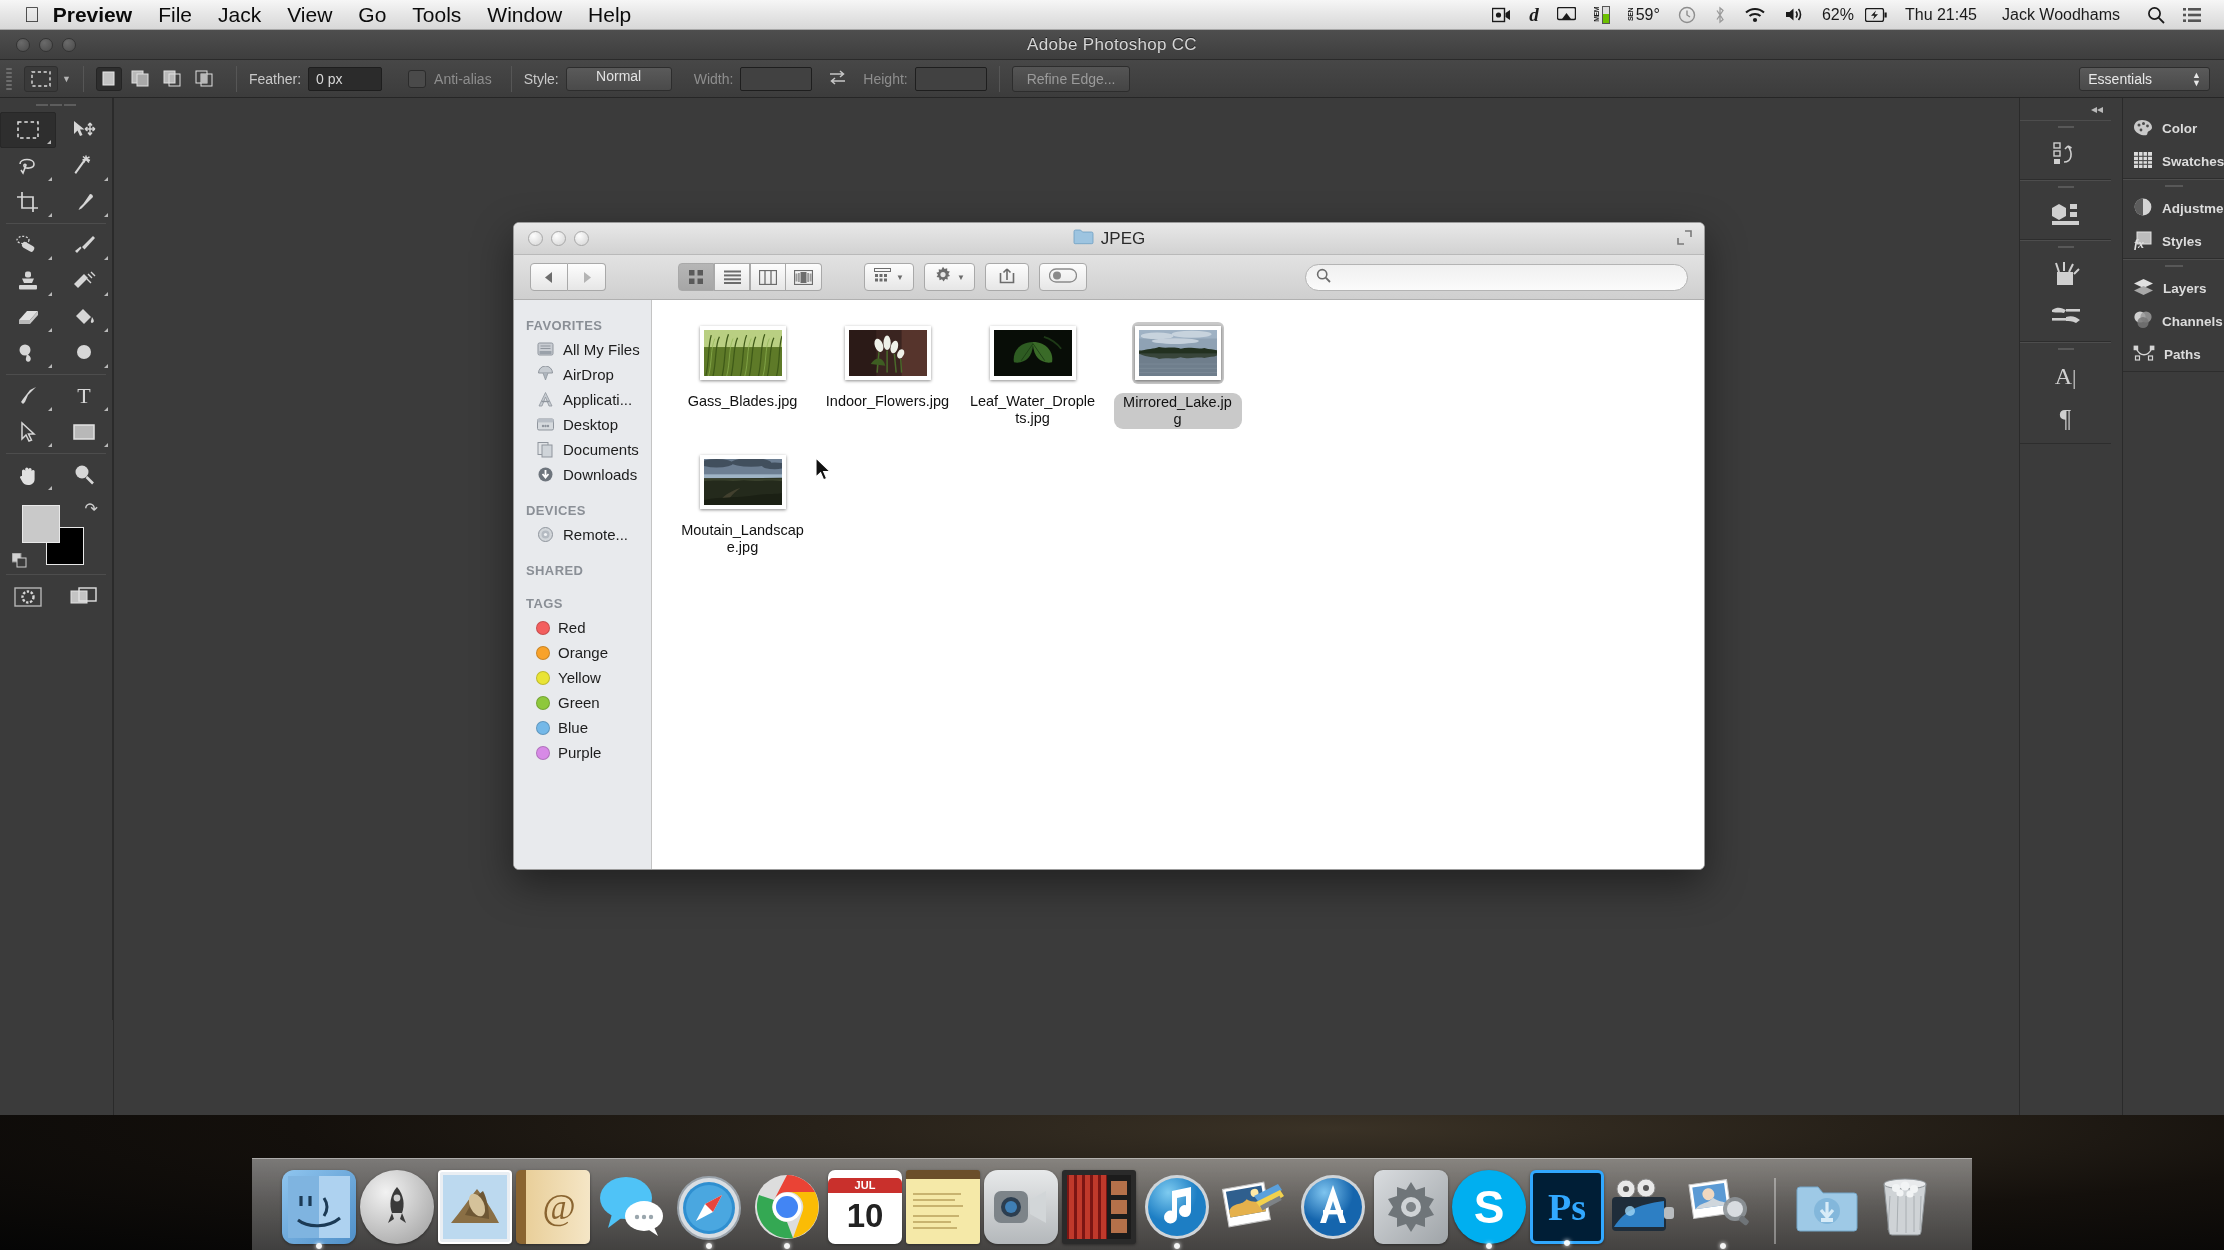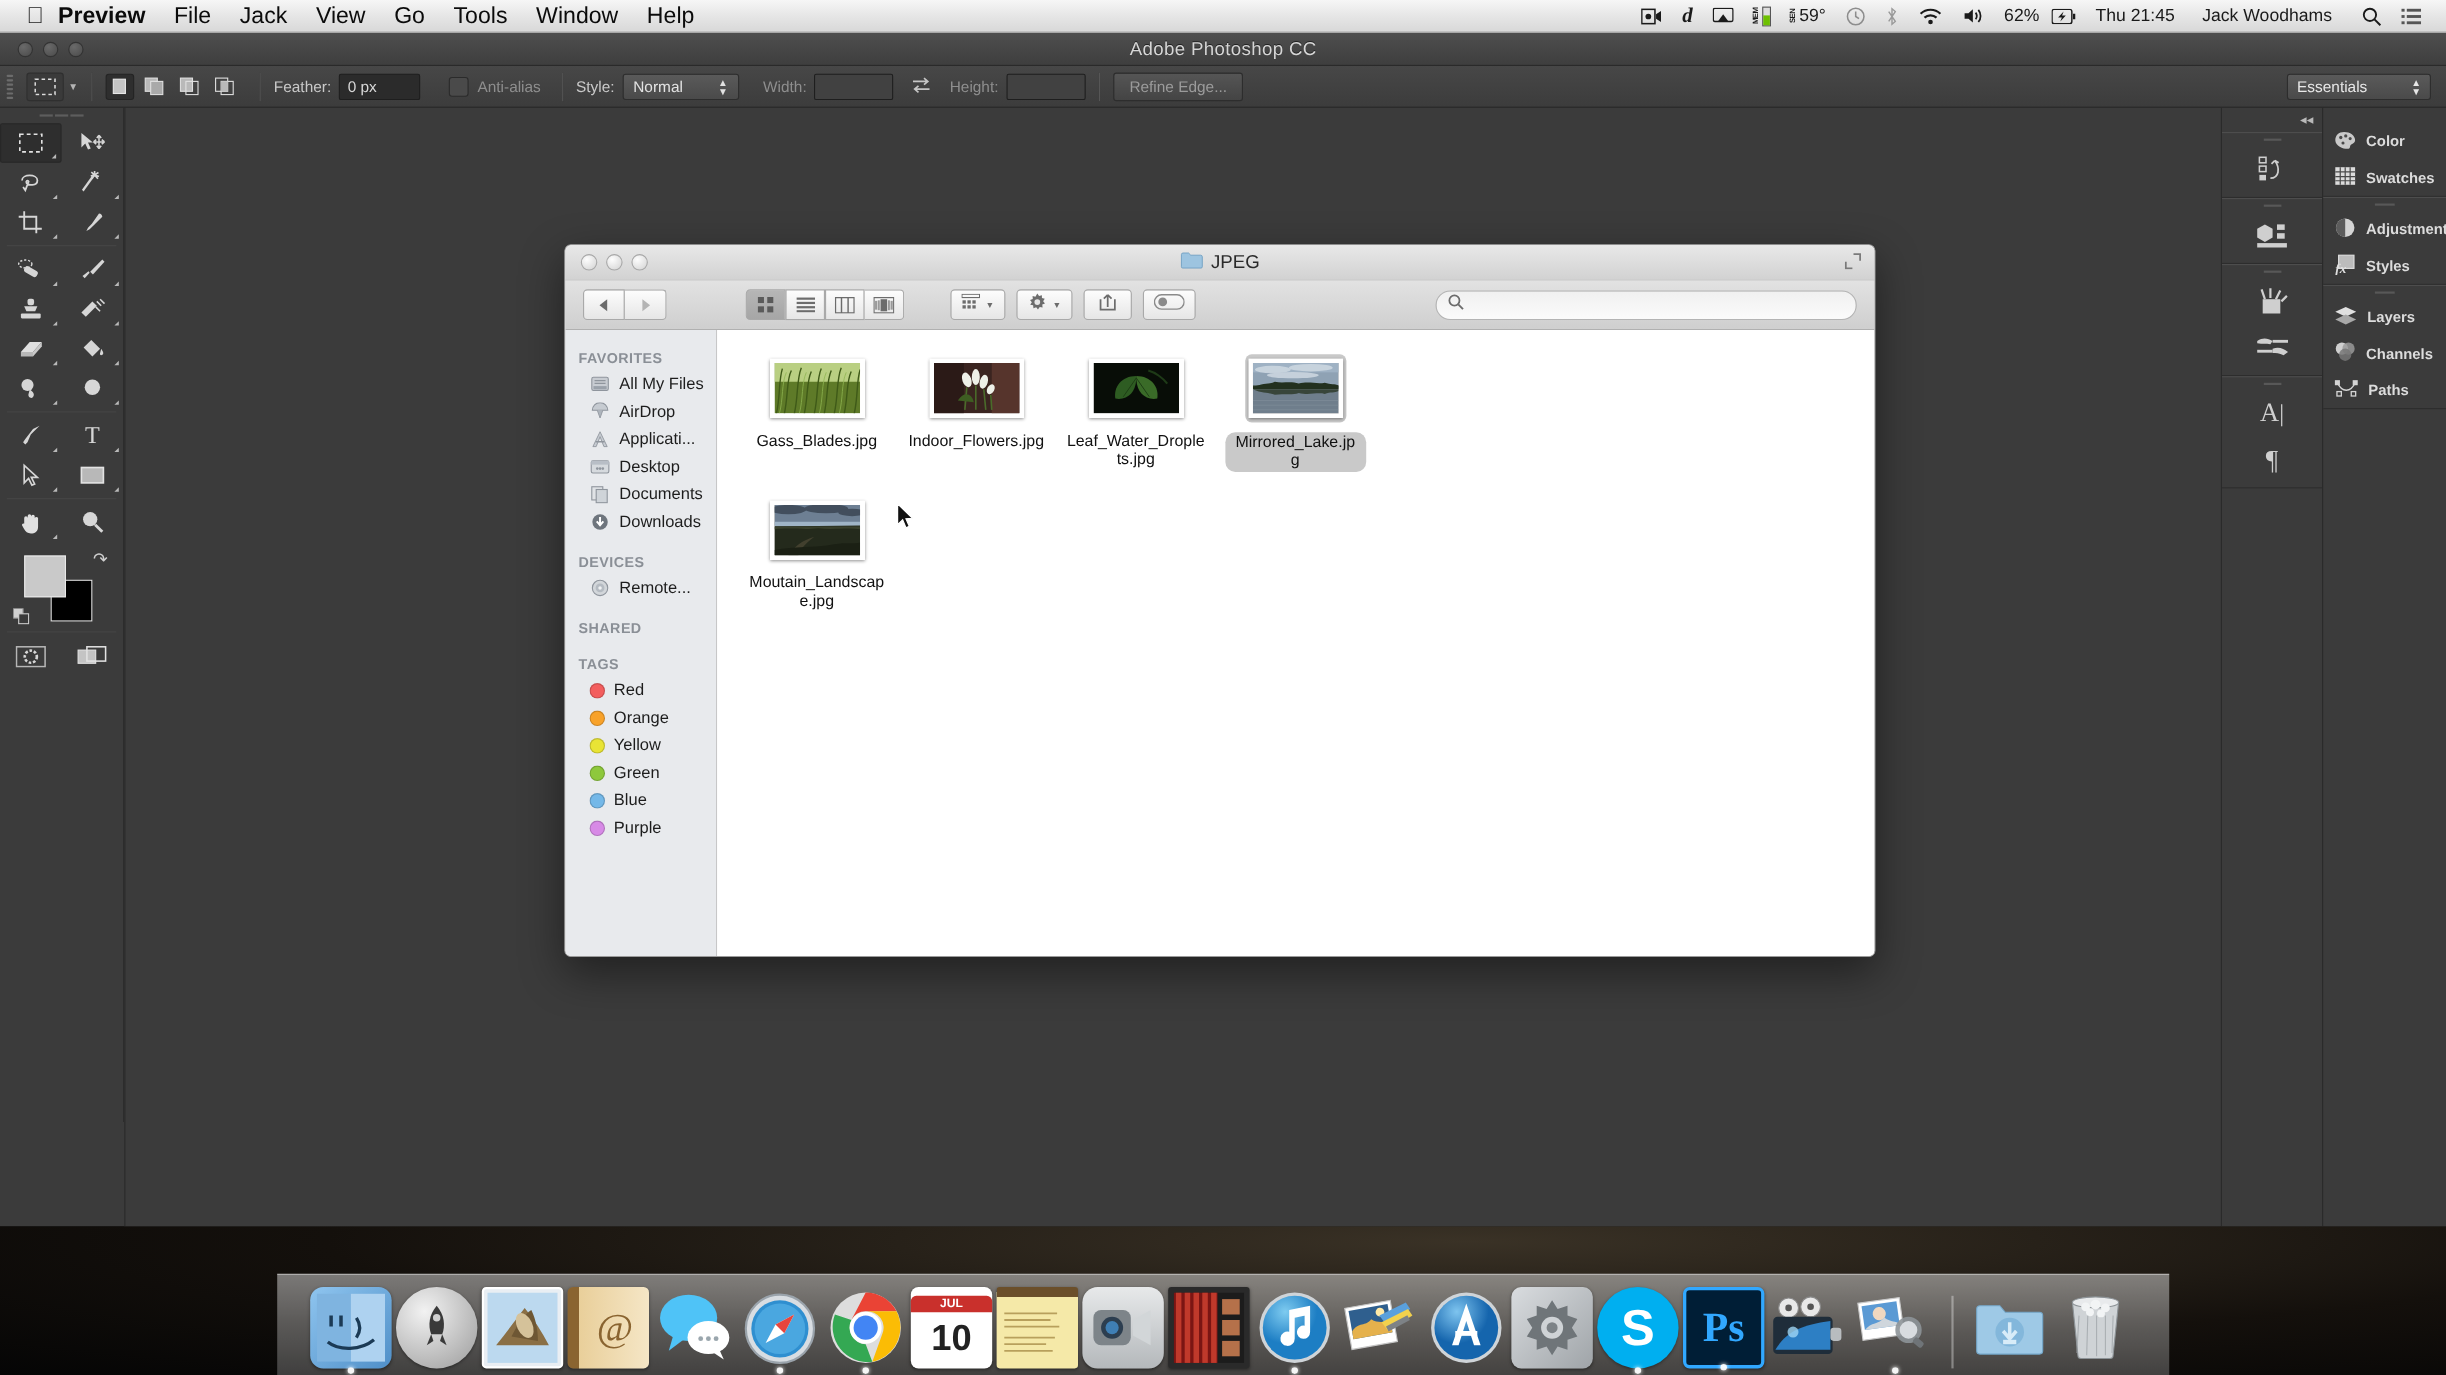--- a/index.html
+++ b/index.html
@@ -73,21 +73,21 @@
   .selbtn.on { background:#2e2e2e; border:1px solid #242424; }
   .opt-label { color:#c9c9c9; font-size:14px; margin-right:7px; white-space:nowrap;}
   .opt-input {
     background:#2b2b2b; border:1px solid #1e1e1e; color:#d8d8d8;
     height:24px; padding:0 7px; font-size:14px; display:flex; align-items:center;
     border-radius:2px;
   }
   .opt-check { width:18px;height:18px;border:1px solid #2b2b2b;background:#4a4a4a;border-radius:3px;margin-right:8px;}
   .opt-select {
     background:linear-gradient(to bottom,#5a5a5a,#4a4a4a); border:1px solid #2d2d2d; border-radius:3px;
-    height:24px; padding:0 9px; color:#e2e2e2; font-size:14px; display:flex; align-items:center; gap:14px;
+    height:24px; padding:0 9px; color:#e2e2e2; font-size:14px; display:flex; align-items:center; gap:14px;flex-direction:column;
   }
   .opt-btn {
     background:linear-gradient(to bottom,#555,#444); border:1px solid #2d2d2d; border-radius:3px;
     height:26px; padding:0 14px; color:#9b9b9b; font-size:14px; display:flex; align-items:center;
   }
   #ws-select {
     margin-left:auto; margin-right:14px;
     background:linear-gradient(to bottom,#5a5a5a,#4a4a4a); border:1px solid #2d2d2d; border-radius:3px;
     height:24px; padding:0 8px; color:#e8e8e8; font-size:14px; display:flex; align-items:center; gap:40px;
   }
@@ -111,21 +111,21 @@
   .sw-swap{ position:absolute; right:14px; top:0; color:#cfcfcf; font-size:16px;}
   .sw-def { position:absolute; left:12px; bottom:4px; width:14px;height:14px;}
   .botrow { display:grid;grid-template-columns:1fr 1fr; margin-top:4px;}
   
   #ps-railA { position:absolute; top:68px; right:113px; width:92px; bottom:0; background:#3b3b3b; border-left:1px solid #2a2a2a;}
   #ps-railA .collapse { height:22px; display:flex;align-items:center;justify-content:flex-end;padding-right:8px;color:#b9b9b9;font-size:12px;}
   .railgroup { border-top:1px solid #4d4d4d; border-bottom:1px solid #2d2d2d; padding-bottom:4px;}
   .railgrip { height:12px; display:flex;align-items:center;justify-content:center;gap:2px;}
   .railgrip i{width:16px;height:2px;background:#585858;}
   .railicon { height:42px; display:flex;align-items:center;justify-content:center;}
-  #ps-panels { position:absolute; top:68px; right:0; width:113px; bottom:0; background:#3b3b3b; border-left:1px solid #2a2a2a;text-align:center;}
+  #ps-panels { position:absolute; top:68px; right:0; width:102px; bottom:0; background:#3b3b3b; border-left:1px solid #2a2a2a;text-align:center;}
   .pgroup { border-bottom:1px solid #2d2d2d;}
   .pgroup + .pgroup { border-top:1px solid #4d4d4d;}
   .pgrip { height:12px; display:flex;align-items:center;justify-content:center;gap:2px;}
   .pgrip i{width:18px;height:2px;background:#585858;}
   .prow { height:33px; display:flex; align-items:center; gap:9px; padding-left:10px; color:#dcdcdc; font-size:13.5px; font-weight:bold;}
 
   
   #finder {
     position:absolute; left:513px; top:222px; width:1192px; height:648px;
     background:#fff; border:1px solid #9b9b9b; border-radius:6px;

